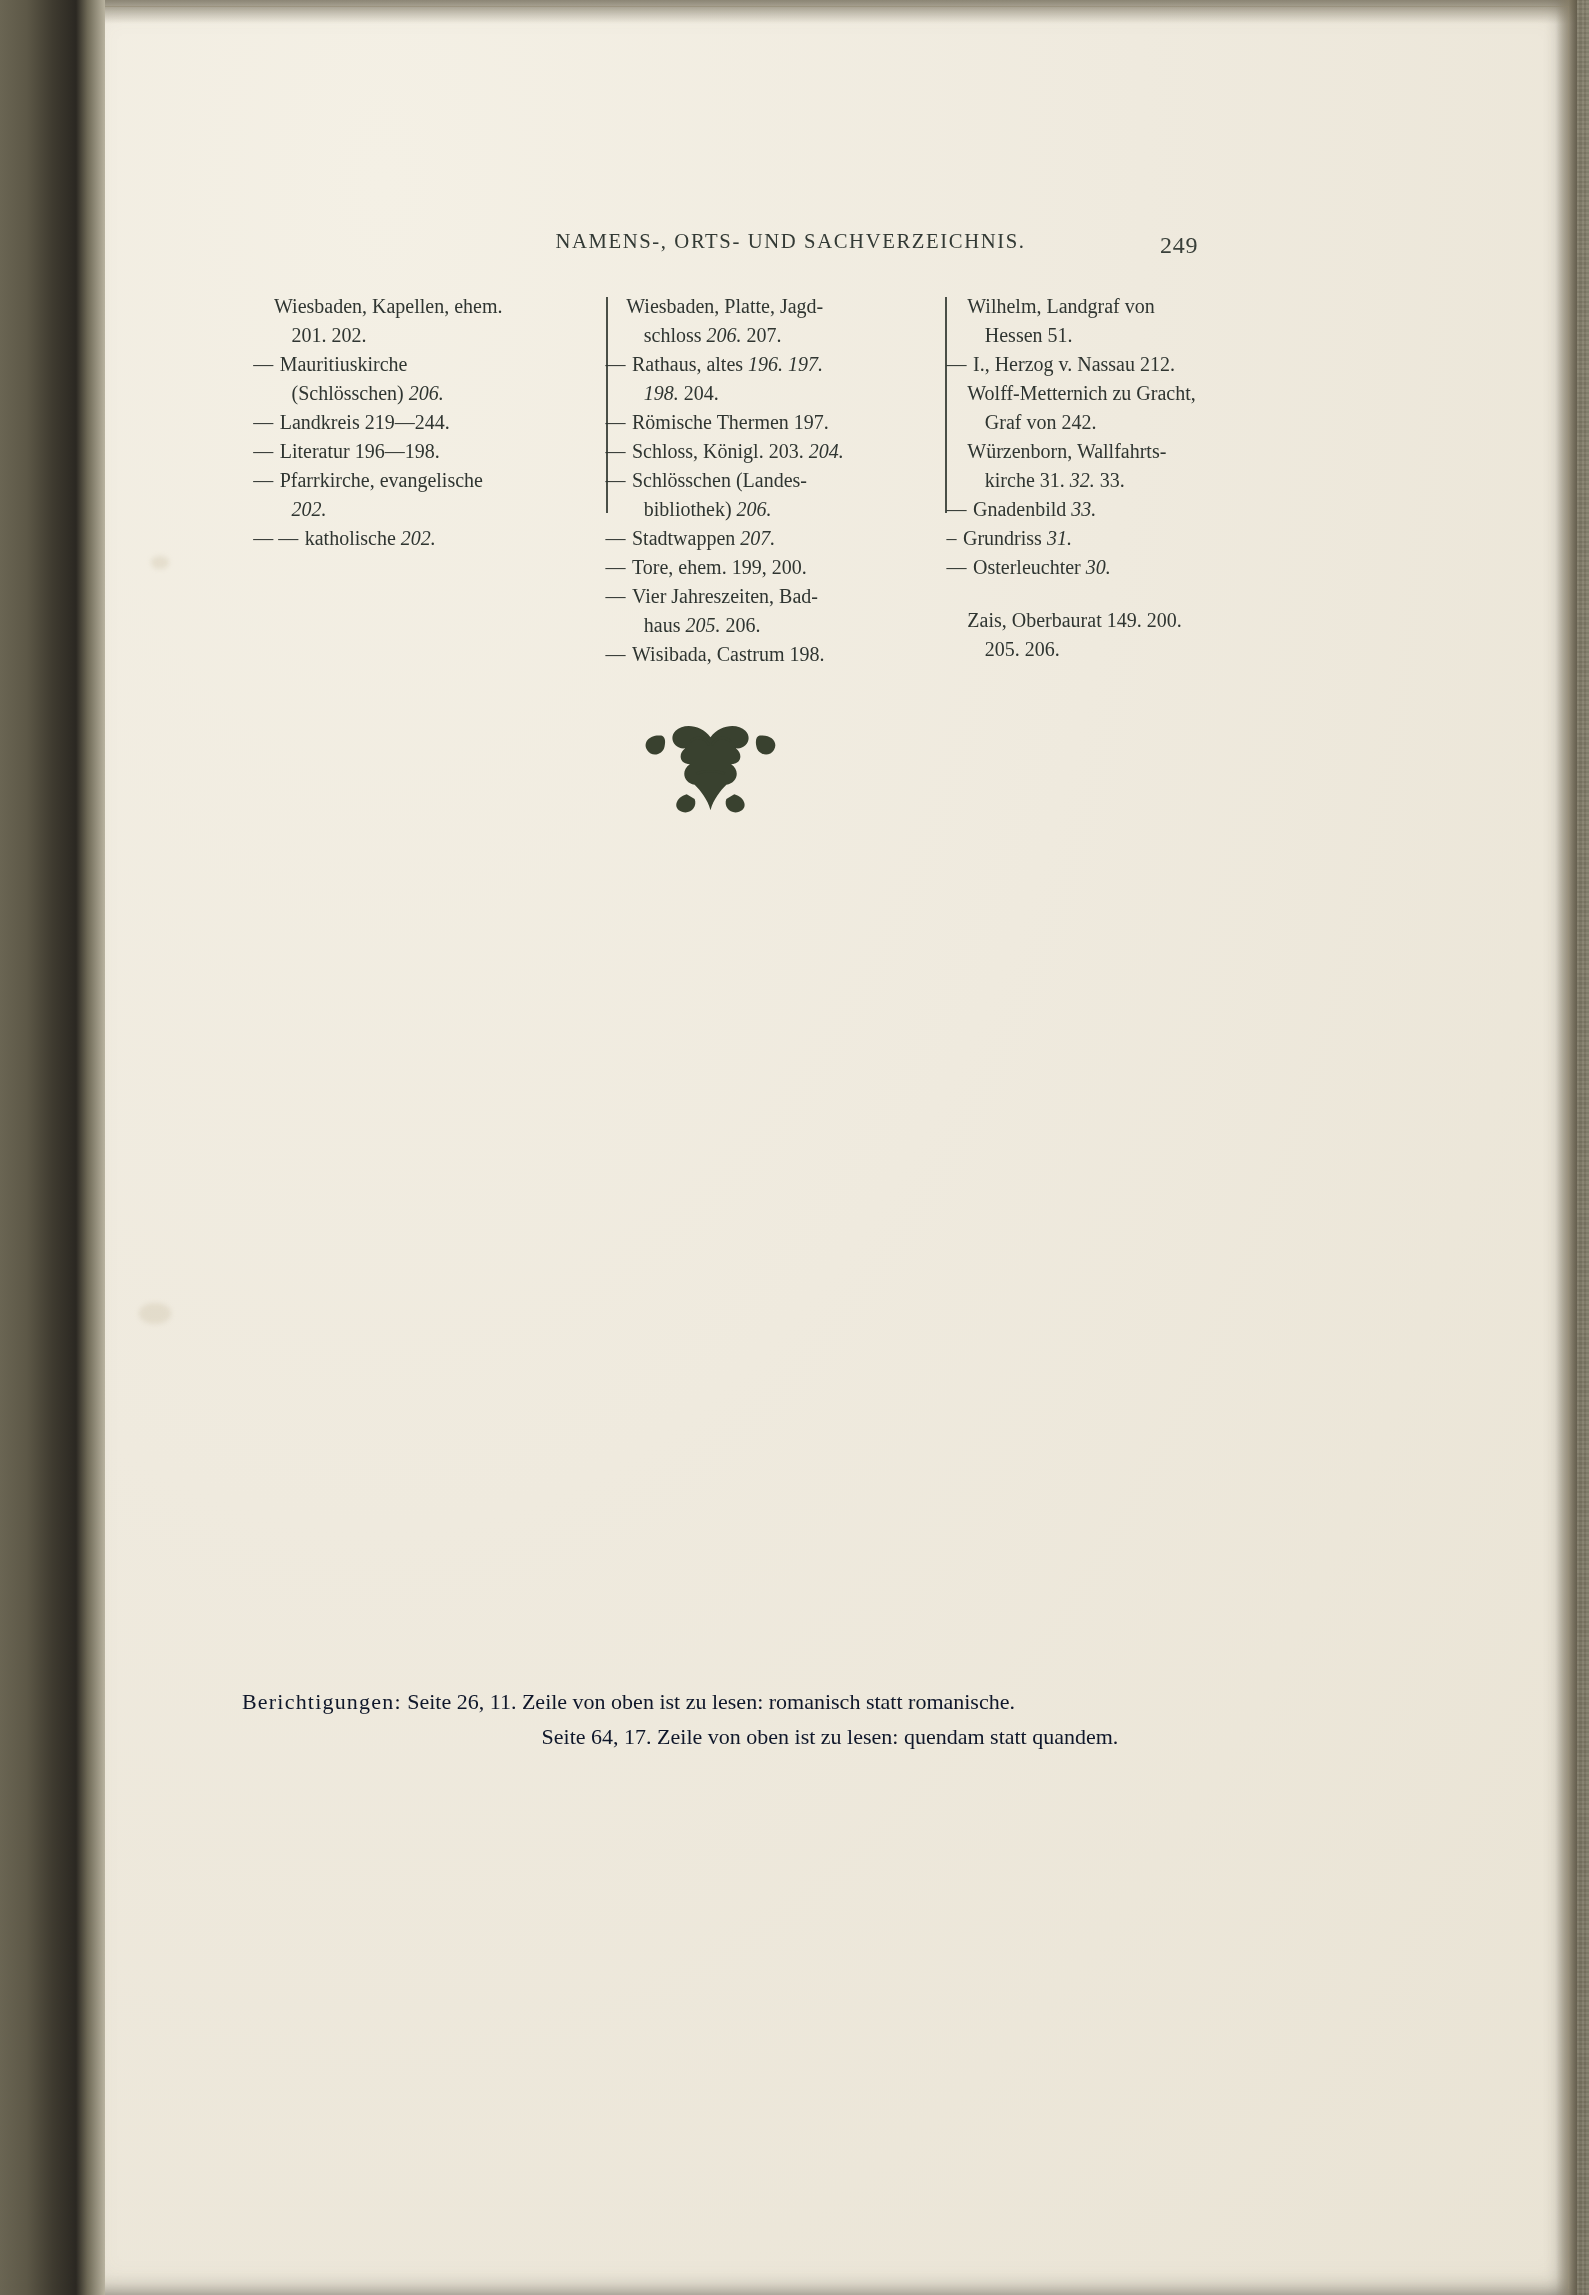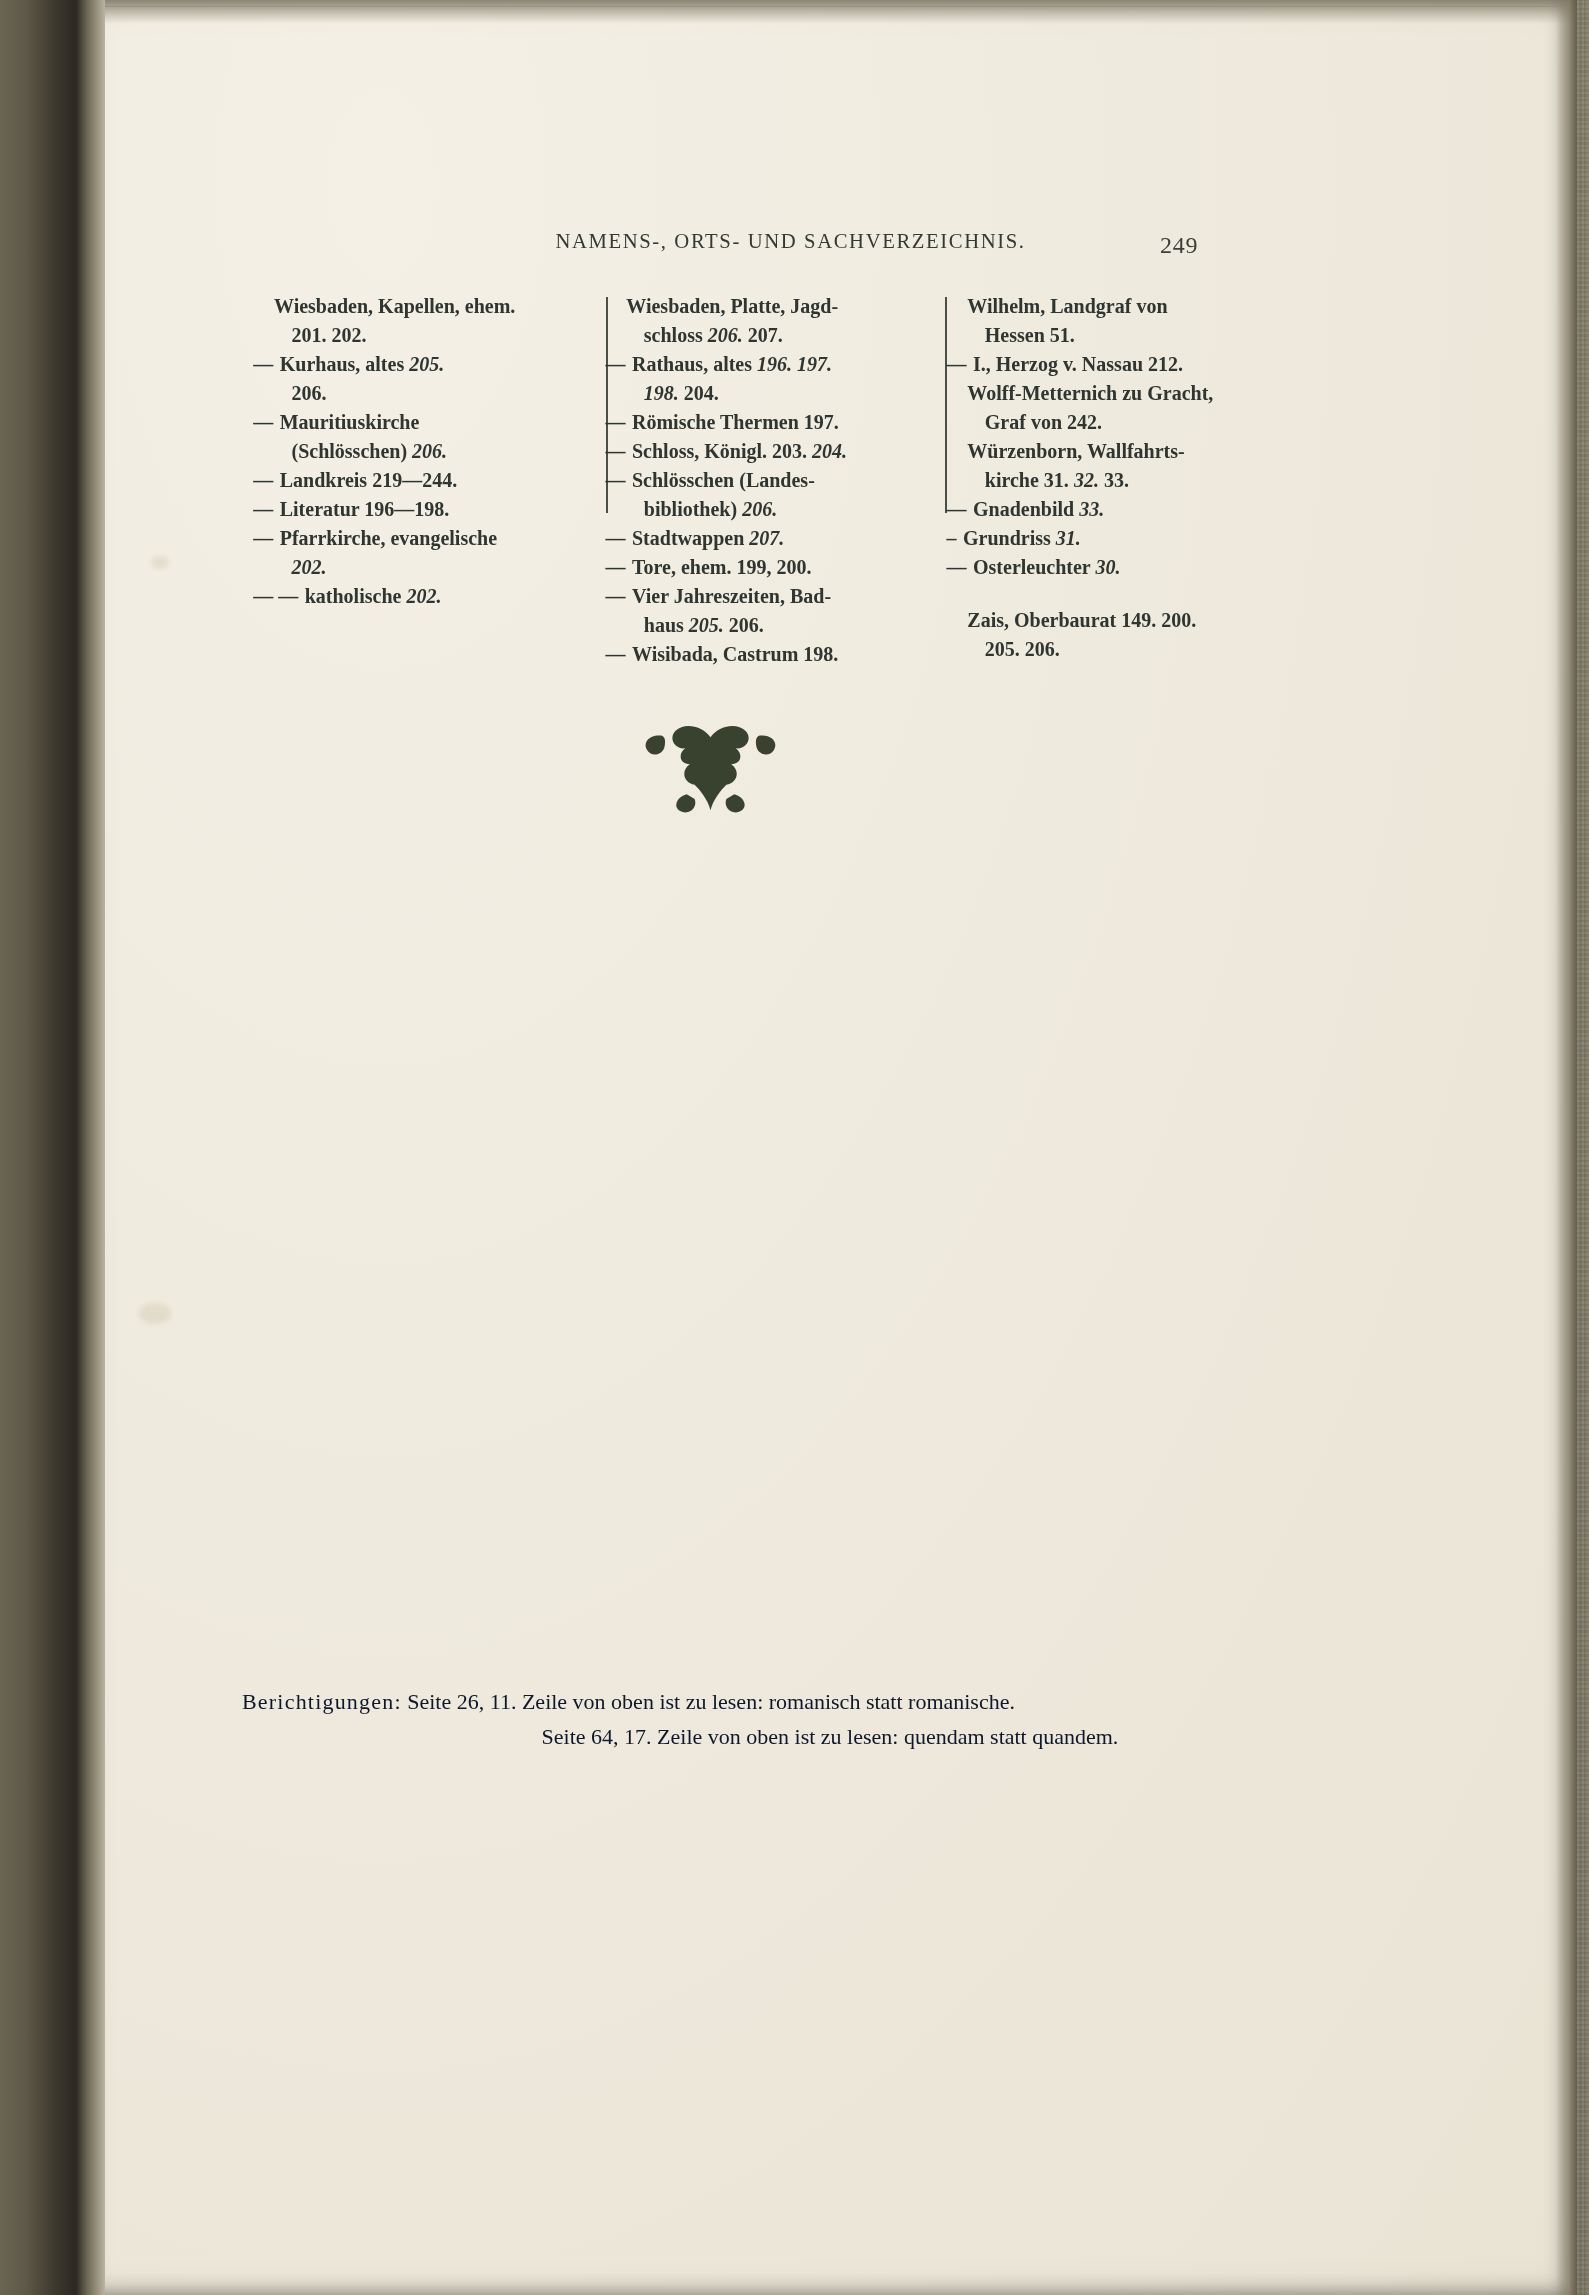--- a/index.html
+++ b/index.html
@@ -160,21 +160,21 @@
   .rule.r2 { left: 671px; }
 
   .entry {
     margin: 0 0 0 0;
     text-indent: 0;
     padding-left: 20.7px;
   }
   .entry .cont { display: block; padding-left: 17.5px; }
   .it { font-style: italic; }
   .dash { margin-left: -20.7px; margin-right: 6.4px; }
-  .hang0 { padding-left: 20.7px; text-indent: -20.7px; font-weight: bold; }
+  .hang0 { padding-left: 20.7px; text-indent: -20.7px; }
 
   .gap { height: 24px; }
 
   
   .ornament {
     position: absolute;
     left: 524px;
     top: 715px;
     width: 207px;
     text-align: center;
@@ -218,24 +218,20 @@
 
     <div class="index-wrap">
 
       <div class="rule r1"></div>
       <div class="rule r2"></div>
 
       <div class="col c1">
         <div class="entry hang0">
           <span>Wiesbaden, Kapellen, ehem.</span>
           <span class="cont">201. 202.</span>
-        </div>
-        <div class="entry hang0">
-          <span class="dash">—</span><span>Kurhaus, altes </span><span class="it">205.</span>
-          <span class="cont">206.</span>
         </div>
         <div class="entry hang0">
           <span class="dash">—</span><span>Mauritiuskirche</span>
           <span class="cont"><span>(Schlösschen) </span><span class="it">206.</span></span>
         </div>
         <div class="entry hang0">
           <span class="dash">—</span><span>Landkreis 219—244.</span>
         </div>
         <div class="entry hang0">
           <span class="dash">—</span><span>Literatur 196—198.</span>

